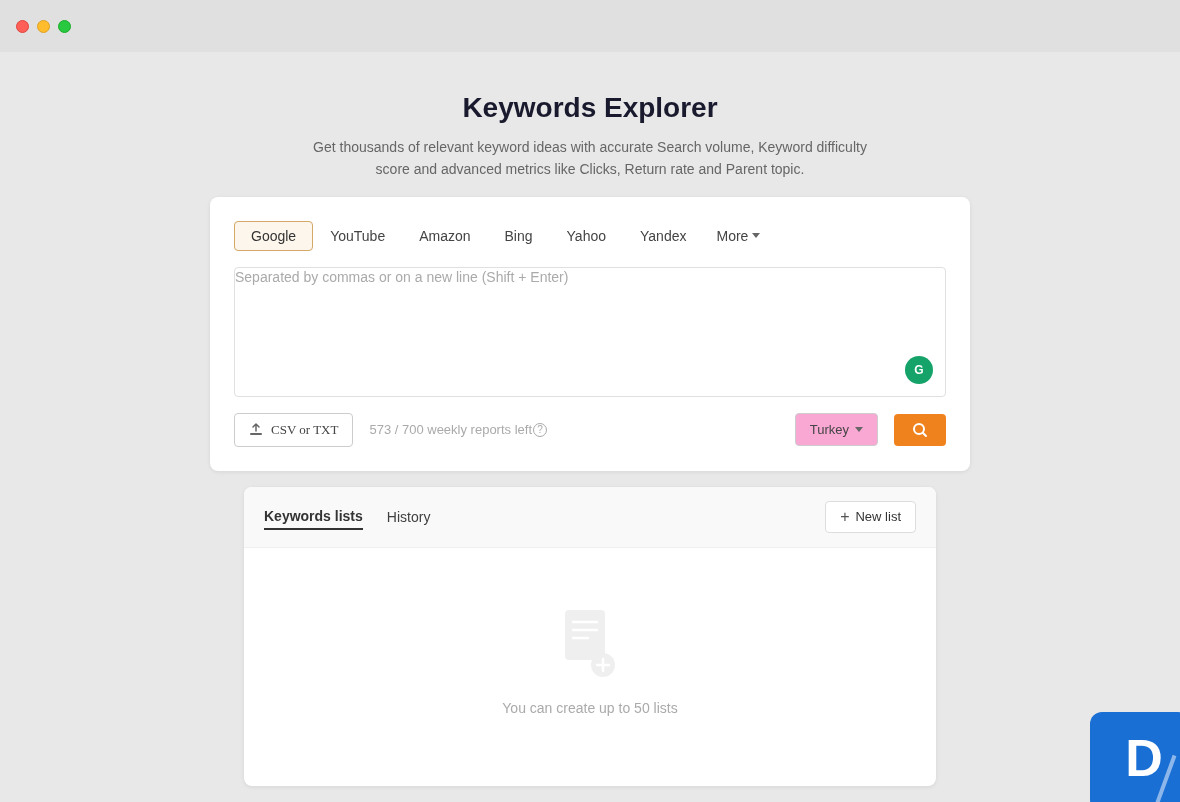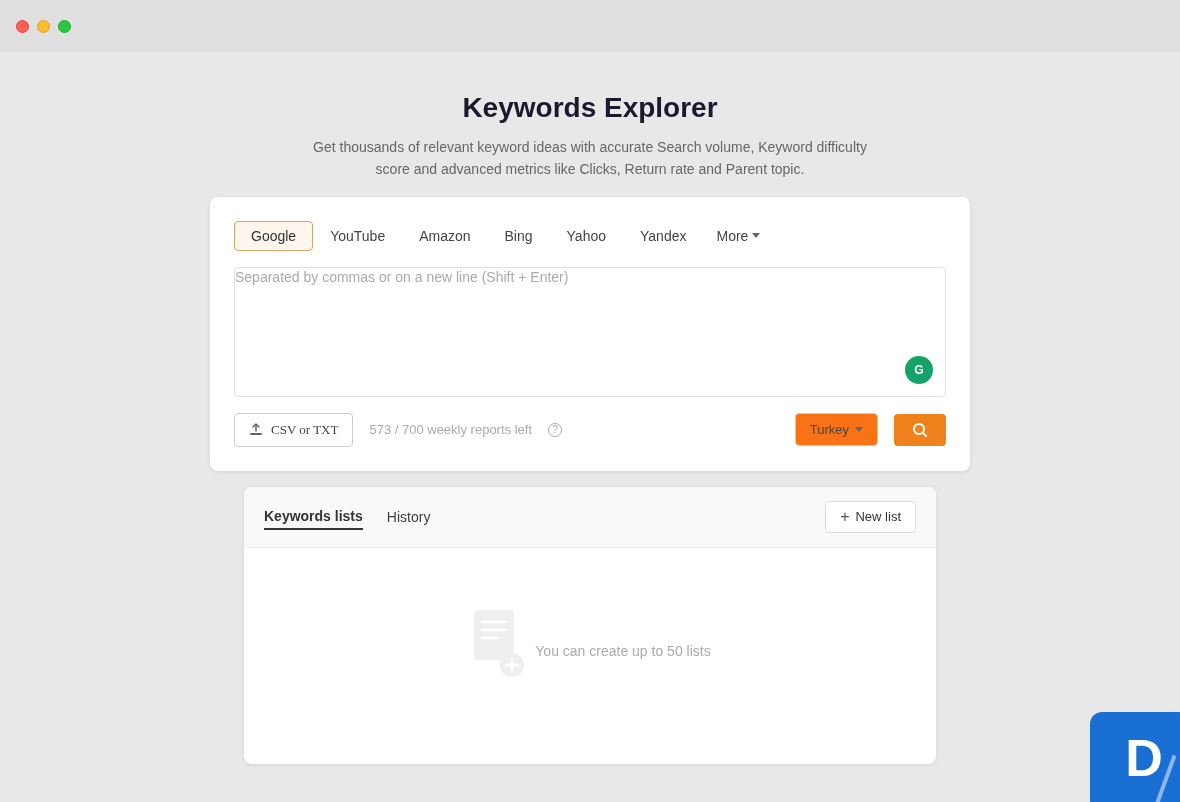--- a/index.html
+++ b/index.html
@@ -171,21 +171,21 @@
       color: #444;
       cursor: pointer;
       font-family: Liberation Serif, serif;
     }
 
     .reports-left {
       font-size: 13px;
       color: #aaa;
       display: flex;
       align-items: center;
-      gap: 16px;
+      gap: 1px;
       text-align: right;
     }
 
     .help-icon {
       width: 14px;
       height: 14px;
       border-radius: 50%;
       border: 1px solid #aaa;
       display: inline-flex;
       align-items: center;
@@ -197,21 +197,21 @@
 
     .spacer { flex: 1; }
 
     .country-select {
       display: flex;
       align-items: center;
       gap: 6px;
       padding: 8px 14px;
       border: 1px solid #ccc;
       border-radius: 4px;
-      background: #f97316;
+      background: #f9a8d4;
       font-size: 13px;
       color: #444;
       cursor: pointer;
       font-family: inherit;
     }
 
     .search-btn {
       background: #f0821e;
       border: none;
       border-radius: 4px;
@@ -277,20 +277,21 @@
 
     .plus-icon {
       font-size: 16px;
       color: #555;
       line-height: 1;
     }
 
     
     .empty-state {
       display: flex;
+      flex-direction: column;
       align-items: center;
       justify-content: center;
       padding: 60px 12px 70px;
       gap: 6px;
     }
 
     .empty-icon {
       width: 60px;
       height: 70px;
       margin-bottom: 16px;

